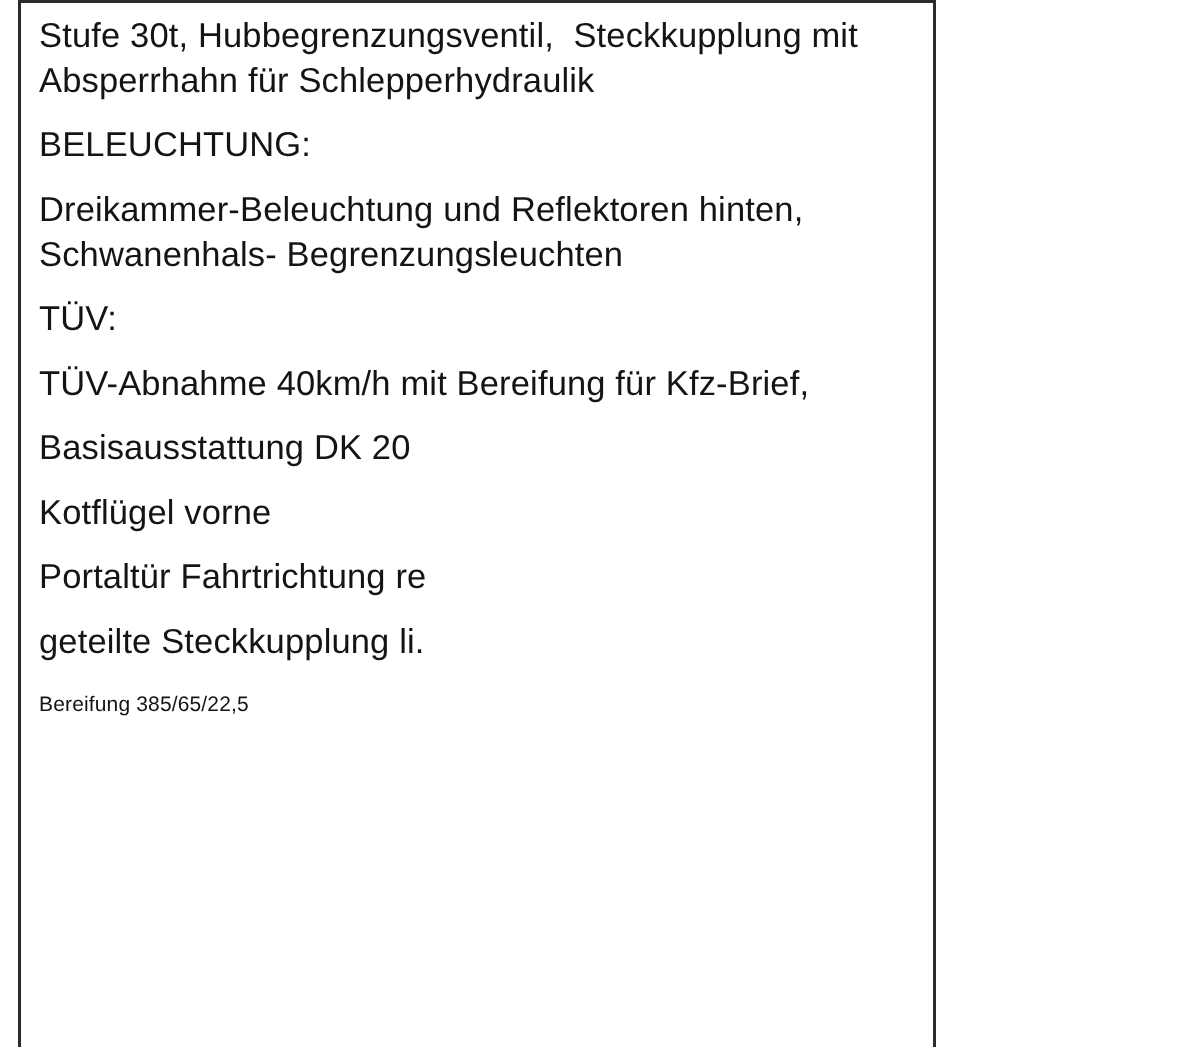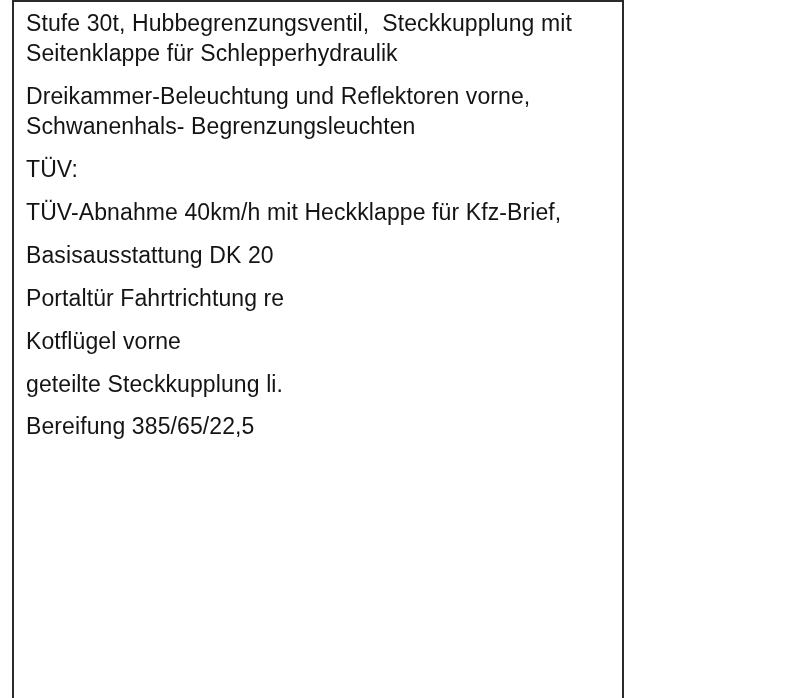--- a/index.html
+++ b/index.html
@@ -57,55 +57,58 @@
     font-size: 23px;
     line-height: 30px;
     letter-spacing: 0.1px;
     white-space: pre;
     color: #141414;
   }
   .blk {
     margin-bottom: 13px;
   }
   .small {
-    font-size: 23px;
+    font-size: 14px;
     line-height: 28px;
   }
 </style>
 </head>
 <body>
 
 <div class="page">
   <div class="frame-top"></div>
   <div class="frame-left"></div>
   <div class="frame-right"></div>
 
   <div class="content" id="doc-content">
       <div class="blk">
         <div class="line">Stufe 30t, Hubbegrenzungsventil,  Steckkupplung mit</div>
-        <div class="line">Seitenklappe für Schlepperhydraulik</div>
+        <div class="line">Absperrhahn für Schlepperhydraulik</div>
       </div>
       <div class="blk">
-        <div class="line">Dreikammer-Beleuchtung und Reflektoren vorne,</div>
+        <div class="line">BELEUCHTUNG:</div>
+      </div>
+      <div class="blk">
+        <div class="line">Dreikammer-Beleuchtung und Reflektoren hinten,</div>
         <div class="line">Schwanenhals- Begrenzungsleuchten</div>
       </div>
       <div class="blk">
         <div class="line">TÜV:</div>
       </div>
       <div class="blk">
-        <div class="line">TÜV-Abnahme 40km/h mit Heckklappe für Kfz-Brief,</div>
+        <div class="line">TÜV-Abnahme 40km/h mit Bereifung für Kfz-Brief,</div>
       </div>
       <div class="blk">
         <div class="line">Basisausstattung DK 20</div>
       </div>
       <div class="blk">
-        <div class="line">Portaltür Fahrtrichtung re</div>
+        <div class="line">Kotflügel vorne</div>
       </div>
       <div class="blk">
-        <div class="line">Kotflügel vorne</div>
+        <div class="line">Portaltür Fahrtrichtung re</div>
       </div>
       <div class="blk">
         <div class="line">geteilte Steckkupplung li.</div>
       </div>
       <div class="blk small-wrap">
         <div class="line small">Bereifung 385/65/22,5</div>
       </div>
     </div>
 </div>
 

